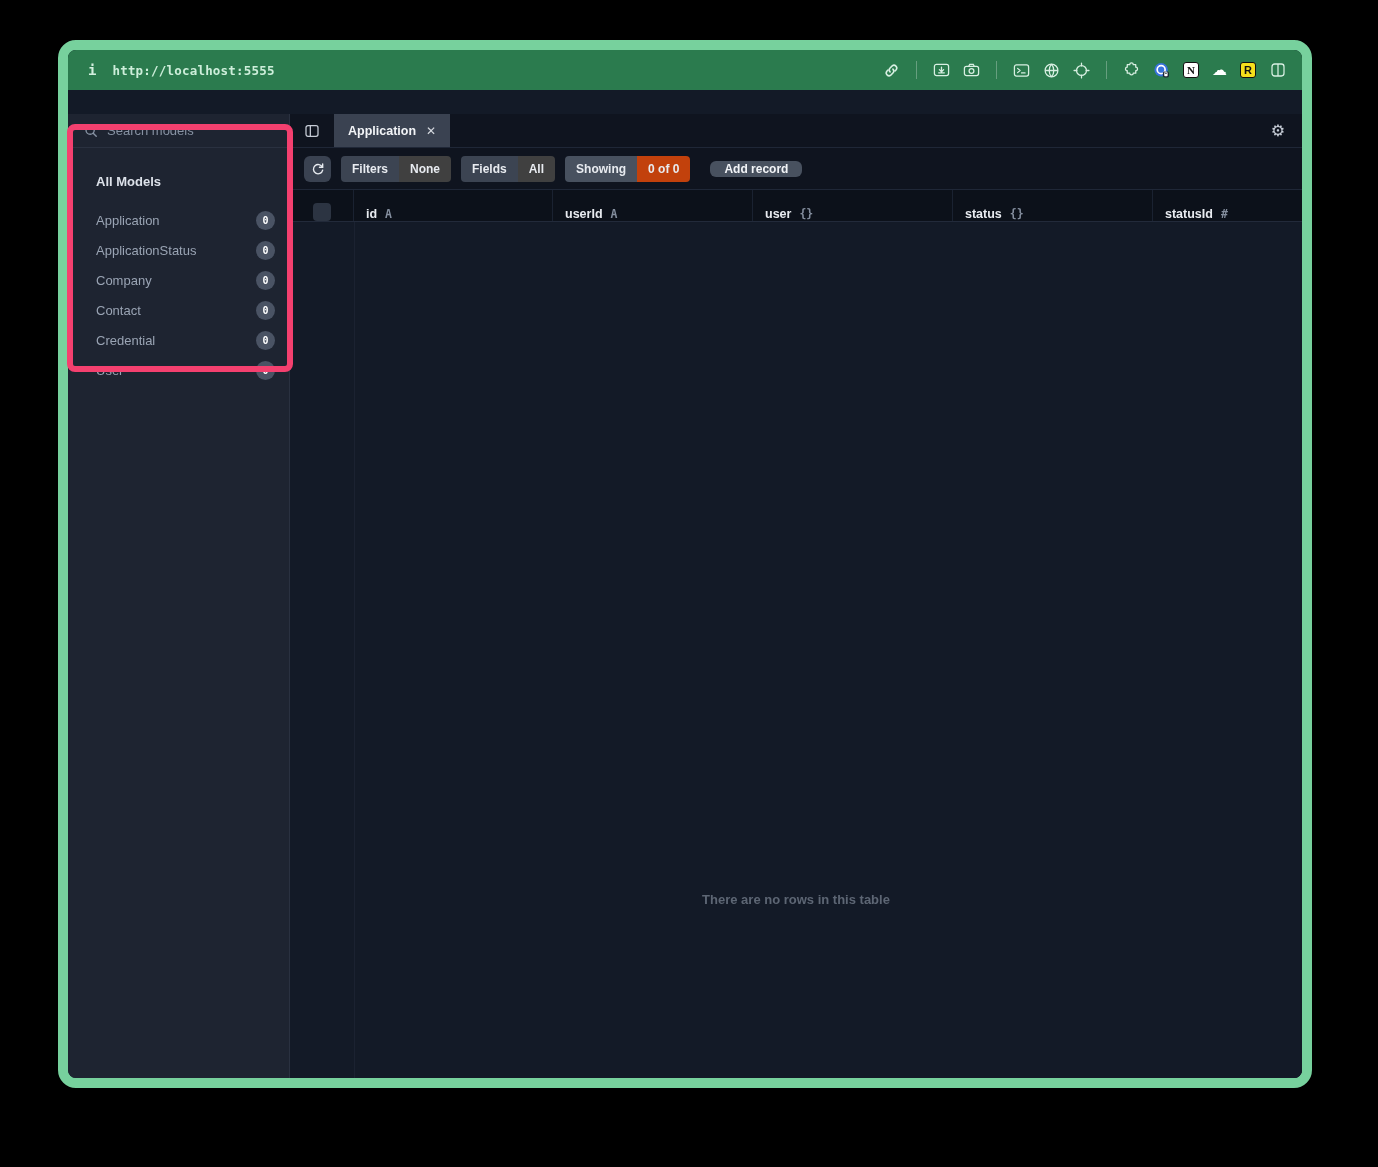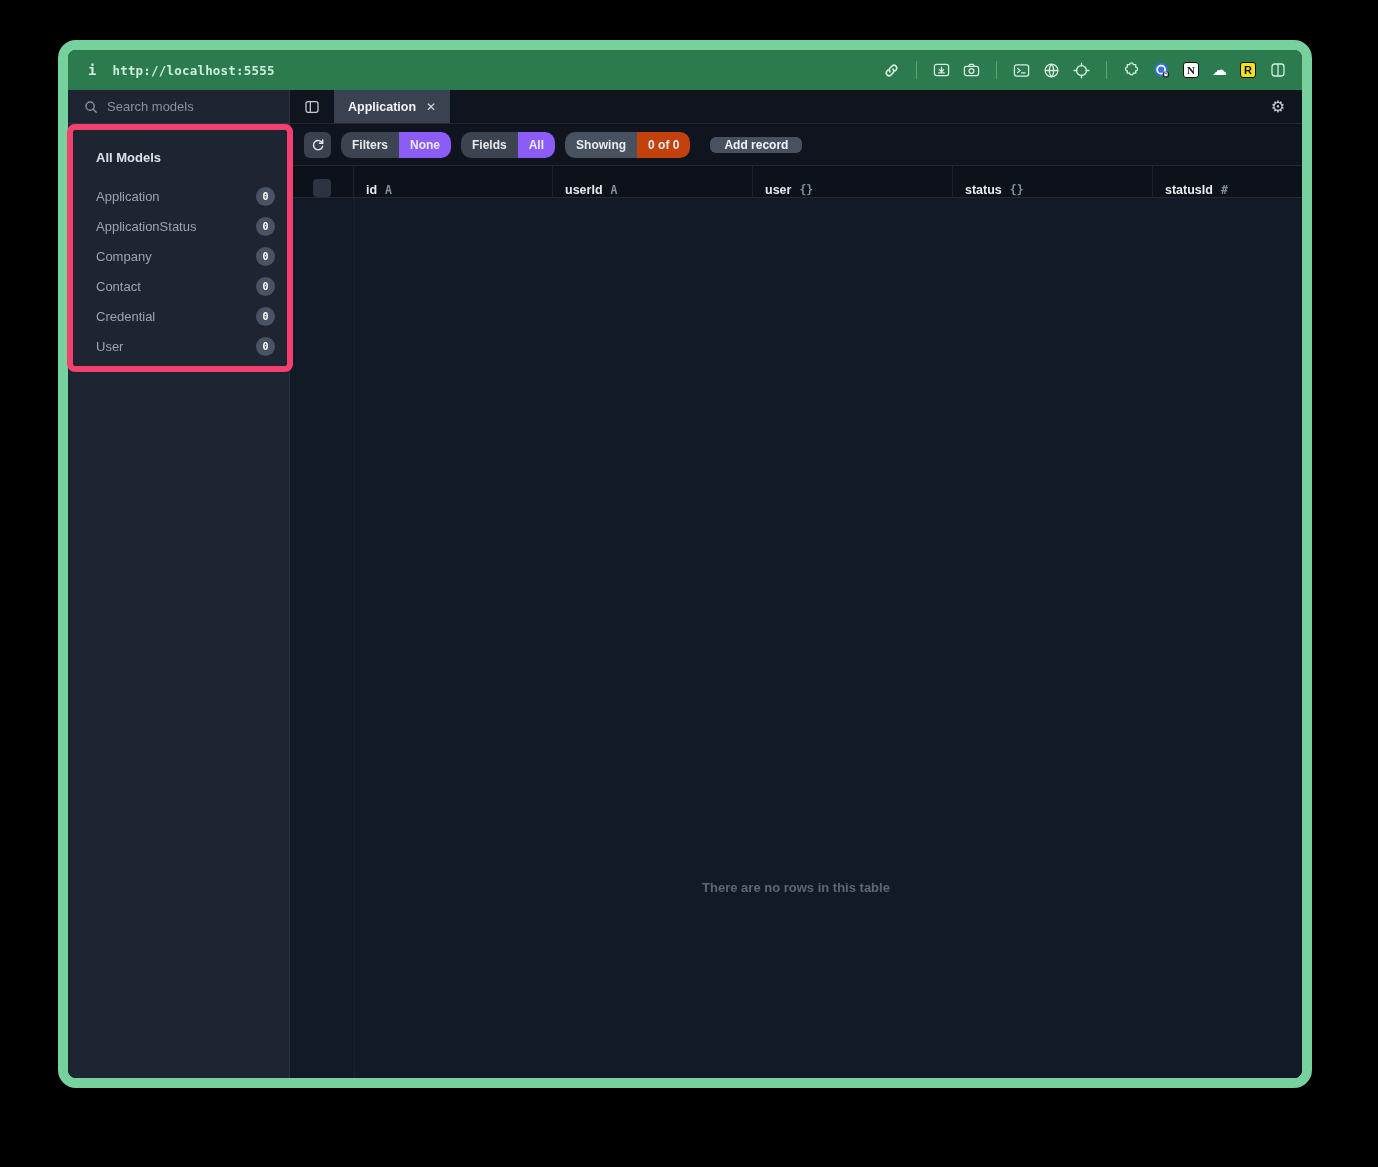--- a/index.html
+++ b/index.html
@@ -26,21 +26,21 @@
   .badge-ico { width:17px; height:17px; display:flex; align-items:center; justify-content:center; }
   .notion-box { width:16px; height:16px; background:#fff; border:1.6px solid #111;
                 border-radius:3px; color:#111; font-family:"Liberation Serif", serif;
                 font-weight:bold; font-size:11px; display:flex; align-items:center; justify-content:center; }
   .refined-box { width:16px; height:16px; background:#f6e01c; border:1.6px solid #111;
                  border-radius:3px; color:#111; font-weight:bold; font-size:11px;
                  display:flex; align-items:center; justify-content:center; }
   .cloud-glyph { font-family:"DejaVu Sans", sans-serif; font-size:15px; color:#fff; line-height:1; }
 
   
-  .content { flex:1; display:flex; min-height:0; }
+  .content { flex:1; display:flex; min-height:0;margin-top:24px; }
 
   
   .sidebar { width:222px; flex:0 0 222px; background:#1e2431; border-right:1px solid #2a3140;
              display:flex; flex-direction:column; }
   .search-row { height:34px; flex:0 0 34px; display:flex; align-items:center; gap:9px;
                 padding:0 14px 0 16px; border-bottom:1px solid #2a3140; color:#8792a3; cursor:text; }
   .search-row span { font-size:13px; color:#8792a3; }
   .models { padding:26px 14px 0 28px; }
   .models-title { color:#dde2ea; font-weight:bold; font-size:13px; margin-bottom:16px; }
   .model-item { display:flex; align-items:center; justify-content:space-between;
@@ -62,25 +62,25 @@
   .tab-label { color:#f2f4f7; font-weight:bold; font-size:12.5px; }
   .tab-close { color:#d6dae0; font-size:12px; cursor:pointer; }
   .tabbar-spacer { flex:1; }
   .gear { width:48px; display:flex; align-items:center; justify-content:center;
           color:#c6ccd6; font-family:"DejaVu Sans", sans-serif; font-size:16px; cursor:pointer; }
 
   .toolbar { height:42px; flex:0 0 42px; background:#0f141f; display:flex; align-items:center;
              gap:10px; padding:0 14px; border-bottom:1px solid #1f2737; }
   .icon-btn { width:27px; height:26px; background:#3a4251; border:none; border-radius:6px;
               color:#e8ebf0; display:flex; align-items:center; justify-content:center; cursor:pointer; }
-  .seg { display:flex; border-radius:10px; overflow:hidden; cursor:pointer; height:26px; }
+  .seg { display:flex; border-radius:4px; overflow:hidden; cursor:pointer; height:26px; }
   .seg > span { display:flex; align-items:center; padding:0 11px; font-size:12px;
                 font-weight:bold; color:#e8ebf0; }
   .seg .seg-label { background:#3c4452; }
-  .seg .seg-value { background:#8b5cf6; }
+  .seg .seg-value { background:#404040; }
   .seg.seg-info .seg-label { background:#48515f; }
   .seg.seg-info .seg-value { background:#c2410c; }
   .btn { height:16px; background:#48515f; border:none; border-radius:6px; color:#f2f4f7;
          font-weight:bold; font-size:12px; padding:0 14px; cursor:pointer;
          font-family:"Liberation Sans", sans-serif; margin-left:10px; }
 
   .thead { height:32px; flex:0 0 32px; background:#0c111a; display:flex; align-items:stretch;
            border-bottom:1px solid #222a3a; }
   .th { display:flex; align-items:flex-end; gap:8px; padding:0 12px;
         border-right:1px solid #1a2231; cursor:pointer; }

